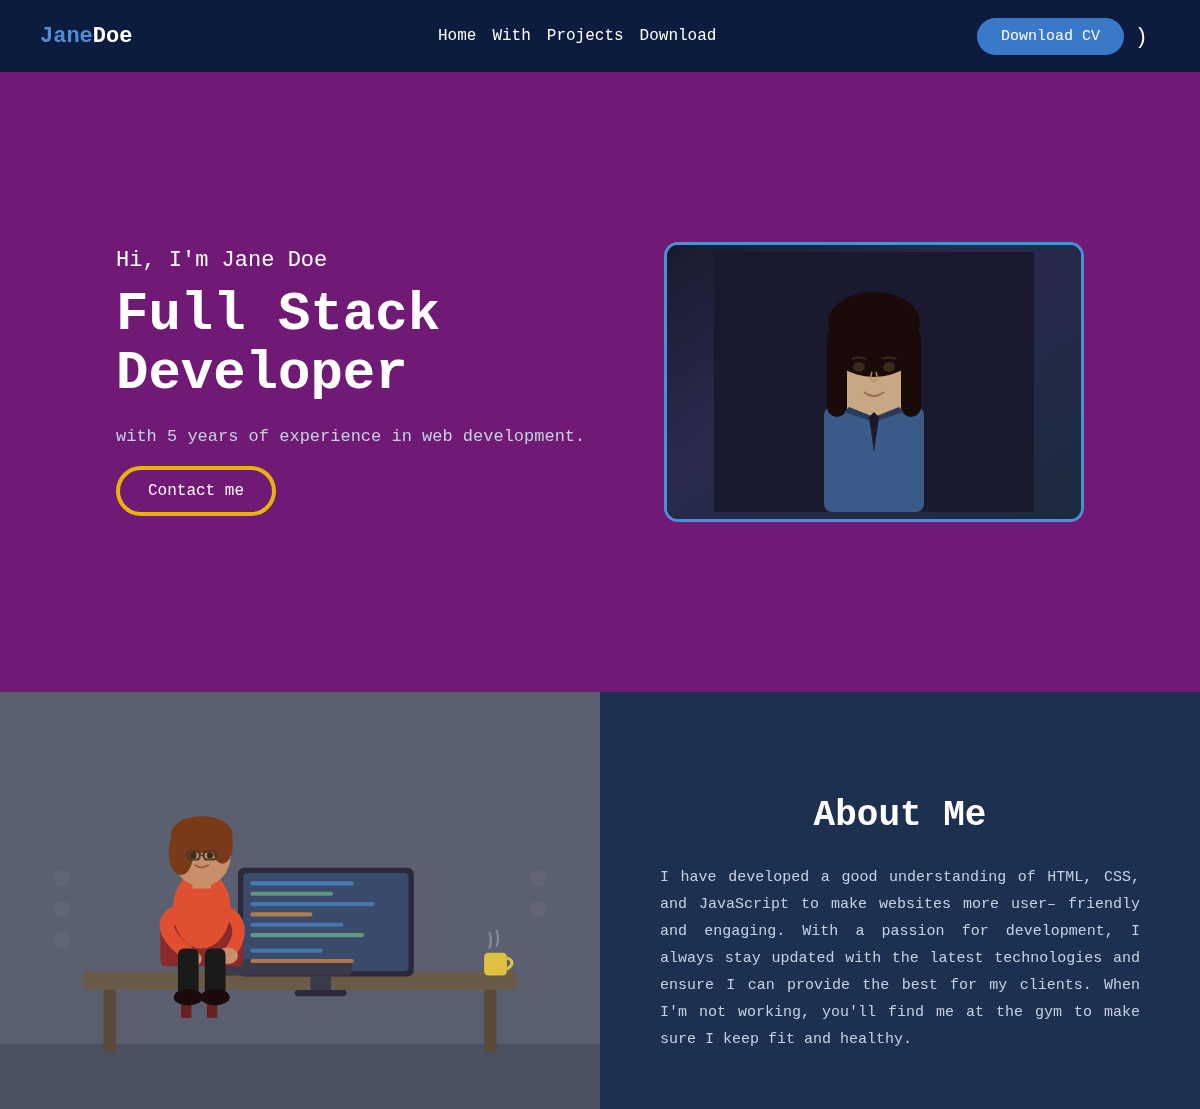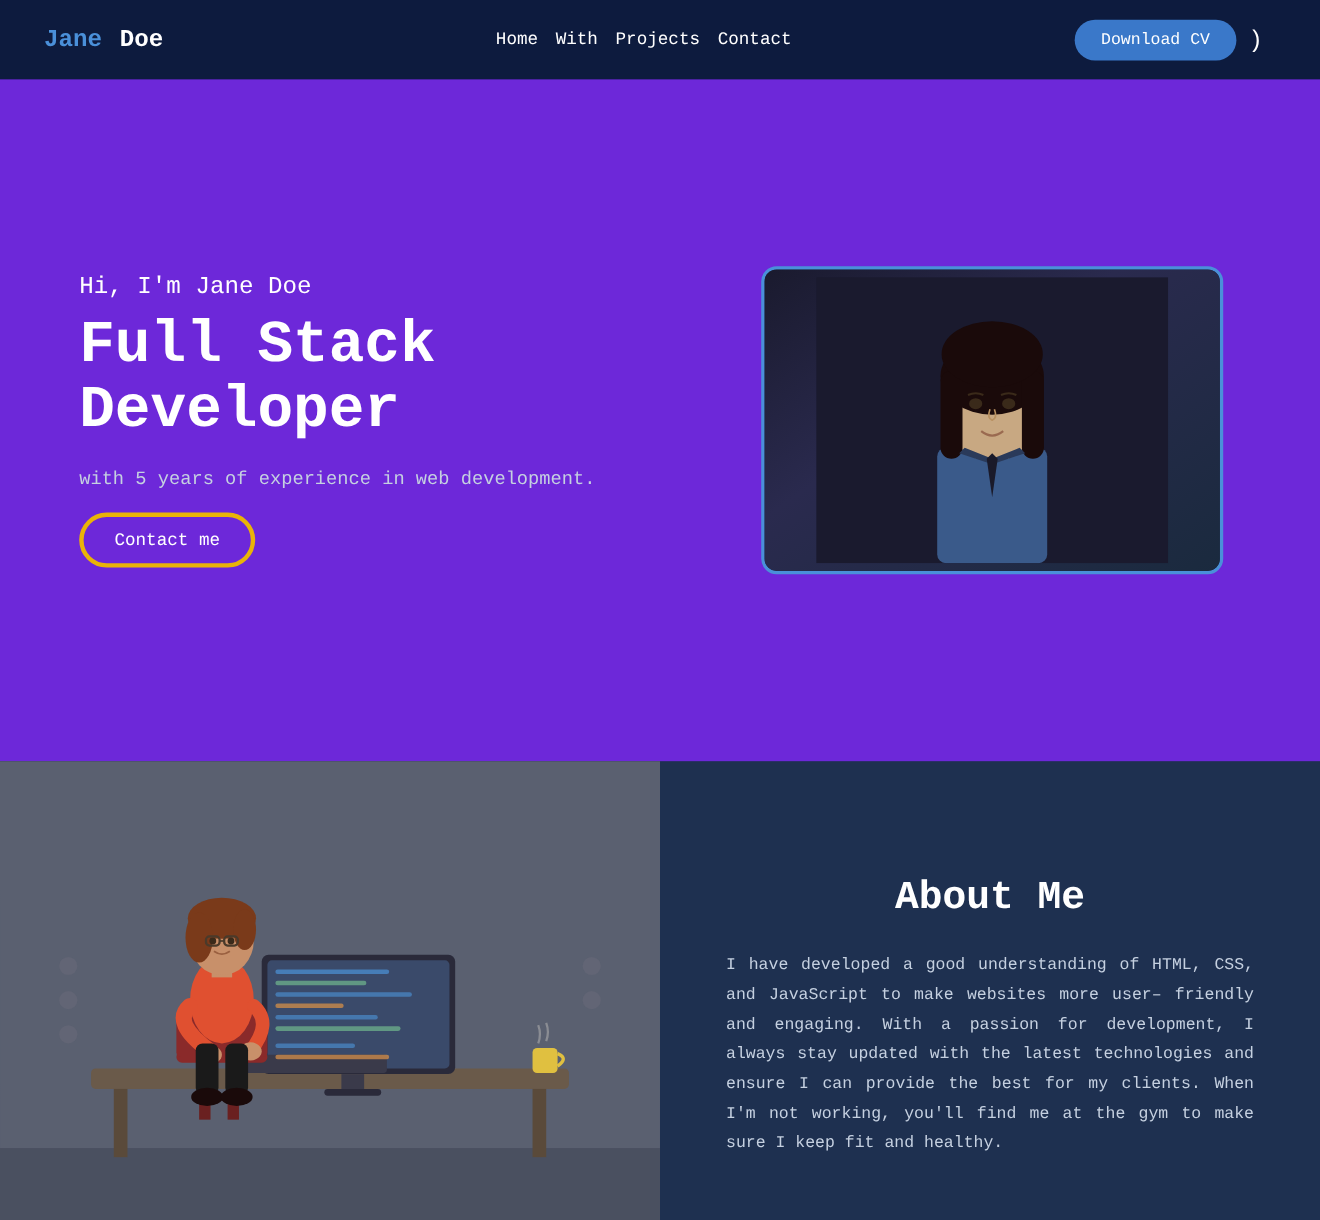--- a/index.html
+++ b/index.html
@@ -23,21 +23,21 @@
       padding: 0 40px;
       height: 72px;
       background-color: #0d1b3e;
       position: relative;
       z-index: 100;
     }
 
     .nav-logo {
       display: flex;
       align-items: center;
-      gap: 16px;
+      gap: 0;
       font-size: 22px;
       font-weight: bold;
     }
 
     .nav-logo-first {
       color: #4a90d9;
     }
 
     .nav-logo-last {
       color: #ffffff;
@@ -82,25 +82,25 @@
       cursor: pointer;
       display: flex;
       align-items: center;
       justify-content: center;
       color: #ffffff;
       font-size: 22px;
     }
 
     
     .hero-section {
-      background-color: #6d28d9;
+      background-color: #701a75;
       min-height: 620px;
       display: flex;
       align-items: center;
-      padding: 60px 72px;
+      padding: 60px 116px;
       position: relative;
     }
 
     .hero-content {
       flex: 1;
       max-width: 560px;
     }
 
     .hero-greeting {
       font-size: 22px;
@@ -237,21 +237,21 @@
     <li>
       <a href="#home">Home</a>
     </li>
     <li>
       <a href="#about">With</a>
     </li>
     <li>
       <a href="#projects">Projects</a>
     </li>
     <li>
-      <a href="#contact">Contact</a>
+      <a href="#contact">Download</a>
     </li>
   </ul>
 
   <div class="nav-right">
     <button class="btn-download-cv">Download CV</button>
     <button class="theme-toggle">
       <span>)</span>
     </button>
   </div>
 </nav>

